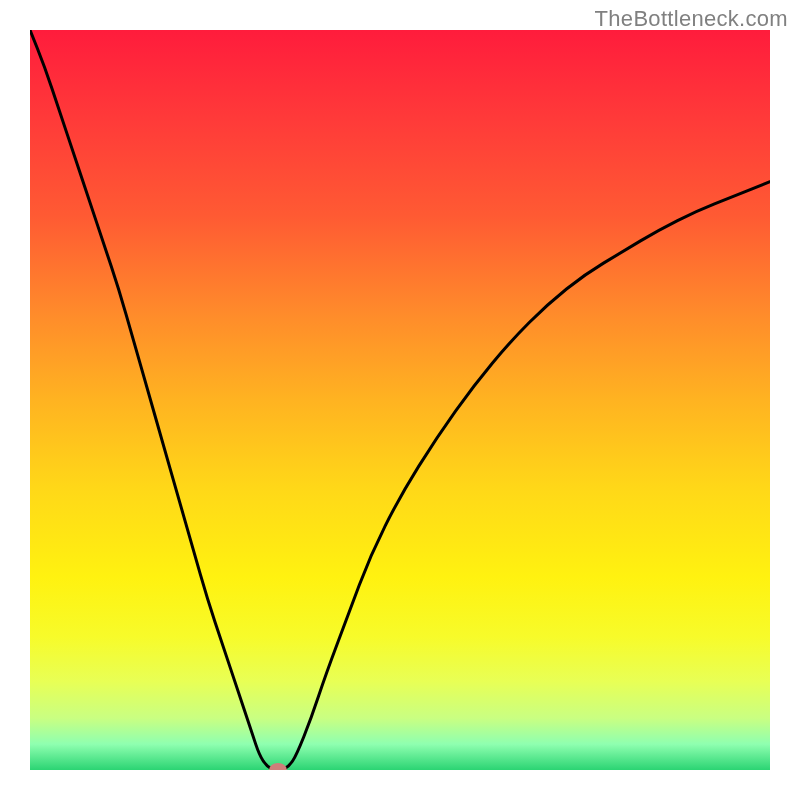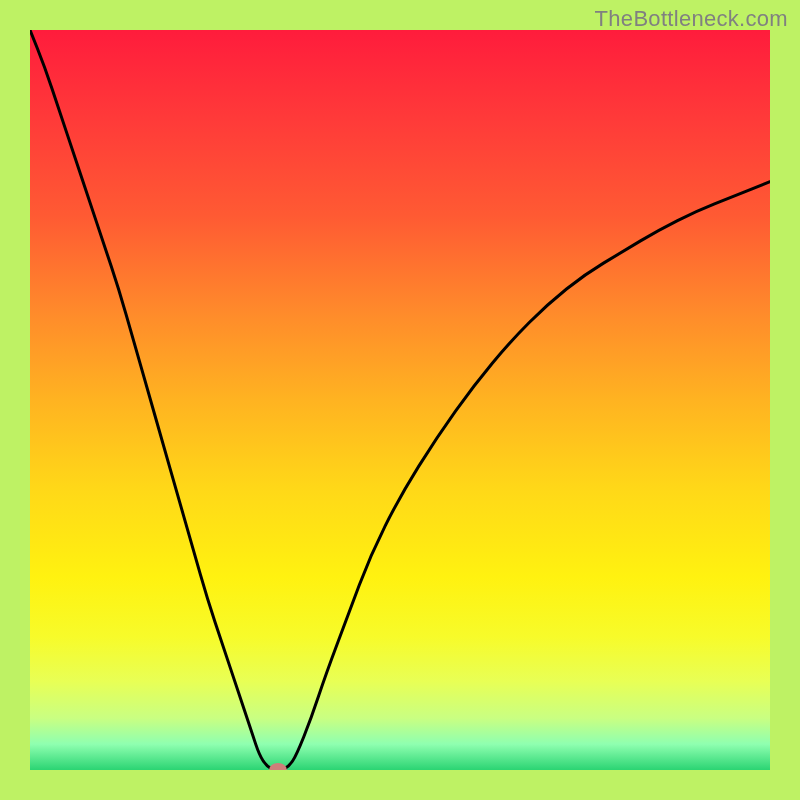--- a/index.html
+++ b/index.html
@@ -10,21 +10,21 @@
     background: #000;
     overflow: hidden;
     font-family: Arial, sans-serif;
   }
   .frame {
     position: absolute;
     top: 0;
     left: 0;
     width: 800px;
     height: 800px;
-    background: #bef264;
+    background: #ffffff;
     text-align: center;
   }
   .plot-area {
     position: absolute;
     top: 30px;
     left: 30px;
     width: 740px;
     height: 740px;
     overflow: hidden;
   }

